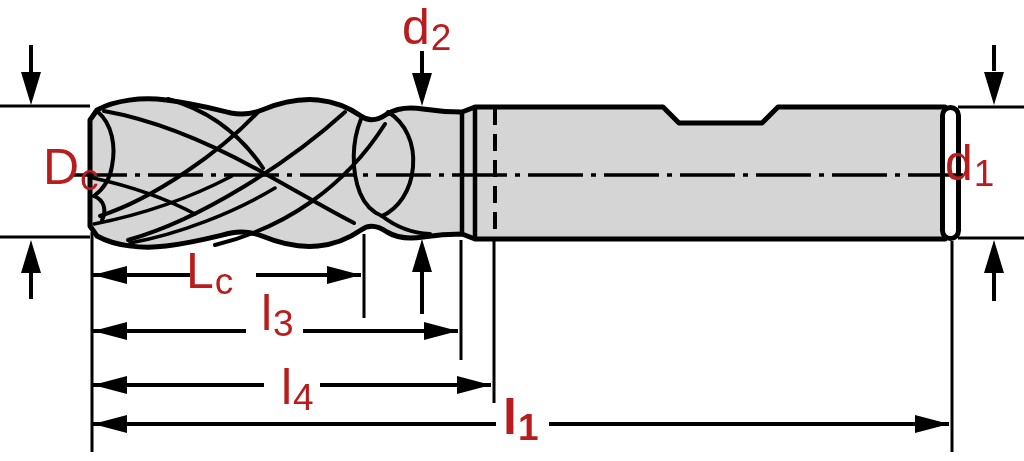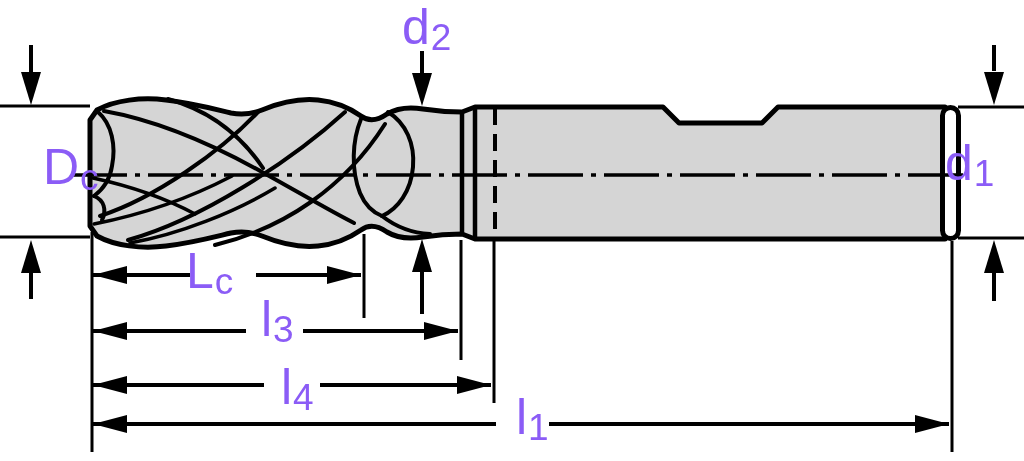--- a/index.html
+++ b/index.html
@@ -16,21 +16,21 @@
     font-family: "Liberation Sans", sans-serif;
   }
   .stage svg {
     position: absolute;
     left: 0;
     top: 0;
     display: block;
   }
   .dim-label {
     position: absolute;
-    color: #8b5cf6;
+    color: #b91c1c;
     line-height: 1;
     white-space: nowrap;
     user-select: none;
   }
   .dim-label .base {
     font-size: 50px;
     letter-spacing: 0;
   }
   .dim-label .sub {
     font-size: 37px;
@@ -169,25 +169,25 @@
   </div>
 
   <div class="dim-label" style="left:945px; top:138px;">
     <span class="base">d</span><span class="sub">1</span>
   </div>
 
   <div class="dim-label" style="left:186px; top:246px;">
     <span class="base">L</span><span class="sub">c</span>
   </div>
 
-  <div class="dim-label" style="left:261px; top:294px;">
+  <div class="dim-label" style="left:261px; top:288px;">
     <span class="base">l</span><span class="sub">3</span>
   </div>
 
   <div class="dim-label" style="left:281px; top:362px;">
     <span class="base">l</span><span class="sub">4</span>
   </div>
 
-  <div class="dim-label" style="left:516px; top:392px;">
+  <div class="dim-label" style="left:503px; top:392px;font-weight:bold;">
     <span class="base">l</span><span class="sub">1</span>
   </div>
 
 </div>
 
 </body></html>

